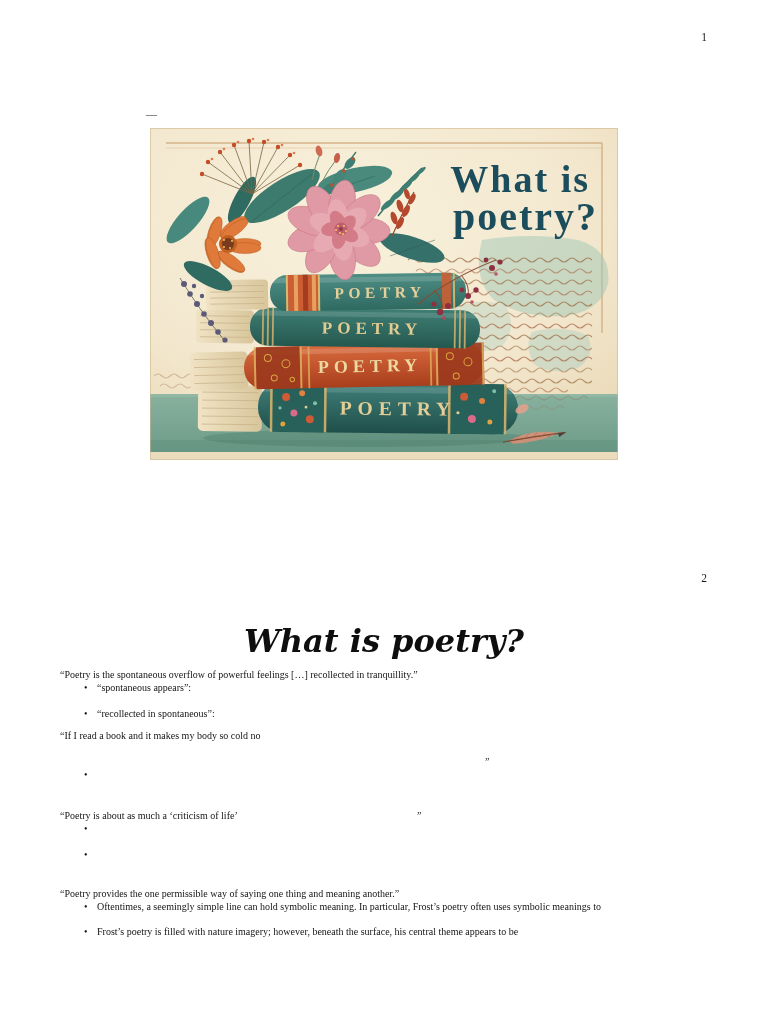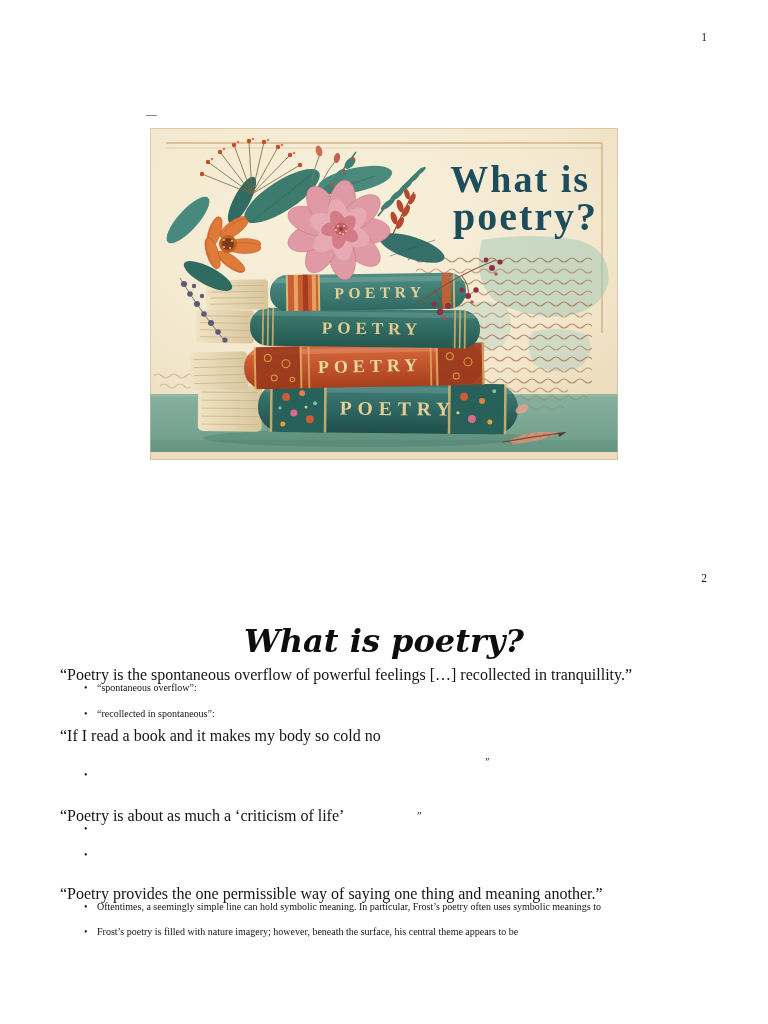--- a/index.html
+++ b/index.html
@@ -6,21 +6,21 @@
   #canvas{position:relative;width:768px;height:1024px;background:#ffffff;overflow:hidden;
           font-family:"Liberation Serif","DejaVu Serif",serif;color:#141414;}
   .pgnum{position:absolute;right:61px;width:24px;text-align:right;font-size:11.5px;color:#1a1a1a;}
   #pgnum-1{top:31px;}
   #pgnum-2{top:572px;}
   #caption-dash{position:absolute;left:146px;top:108px;font-size:11px;color:#222;}
   #cover{position:absolute;left:150px;top:128px;width:468px;height:332px;}
   #page2-title{position:absolute;left:0;top:602px;width:768px;text-align:center;
                font-family:"DejaVu Serif",serif;font-style:italic;font-weight:bold;
                font-size:32px;color:#0e0e0e;letter-spacing:0px;margin-top:20px;}
-  .tl{position:absolute;font-size:16px;line-height:12px;white-space:pre;color:#141414;text-align:right;}
+  .tl{position:absolute;font-size:10px;line-height:12px;white-space:pre;color:#141414;text-align:right;}
   .q{left:60px;}
   .row{position:absolute;left:84px;font-size:10px;line-height:12px;white-space:pre;color:#141414;}
   .dot{display:inline-block;width:13px;}
   .cq{position:absolute;font-size:10px;color:#141414;}
   
   .gold{fill:#e4cd96;}
   svg text.spine{font-family:"Liberation Serif",serif;font-weight:bold;}
   svg text.covertitle{font-family:"Liberation Serif",serif;font-weight:bold;fill:#1c4d5c;}
 </style>
 </head>
@@ -392,21 +392,21 @@
 
       <rect x="0.5" y="0.5" width="467" height="331" fill="none" stroke="#cdb88f" opacity="0.6"></rect>
     </svg>
   </div>
 
   <span id="pgnum-2" class="pgnum">2</span>
 
   <div id="page2-title">What is poetry?</div>
 
   <div class="tl q" style="top:669px">“Poetry is the spontaneous overflow of powerful feelings […] recollected in tranquillity.”</div>
-  <div class="row" style="top:682px"><span class="dot">•</span><span>“spontaneous overflow”:</span></div>
+  <div class="row" style="top:682px"><span class="dot">•</span><span>“spontaneous appears”:</span></div>
   <div class="row" style="top:708px"><span class="dot">•</span><span>“recollected in spontaneous”:</span></div>
 
   <div class="tl q" style="top:730px">“If I read a book and it makes my body so cold no</div>
   <div class="cq" style="top:756px;left:485px">”</div>
   <div class="row" style="top:769px"><span class="dot">•</span></div>
 
   <div class="tl q" style="top:810px">“Poetry is about as much a ‘criticism of life’</div>
   <div class="cq" style="top:810px;left:417px">”</div>
   <div class="row" style="top:823px"><span class="dot">•</span></div>
   <div class="row" style="top:849px"><span class="dot">•</span></div>

